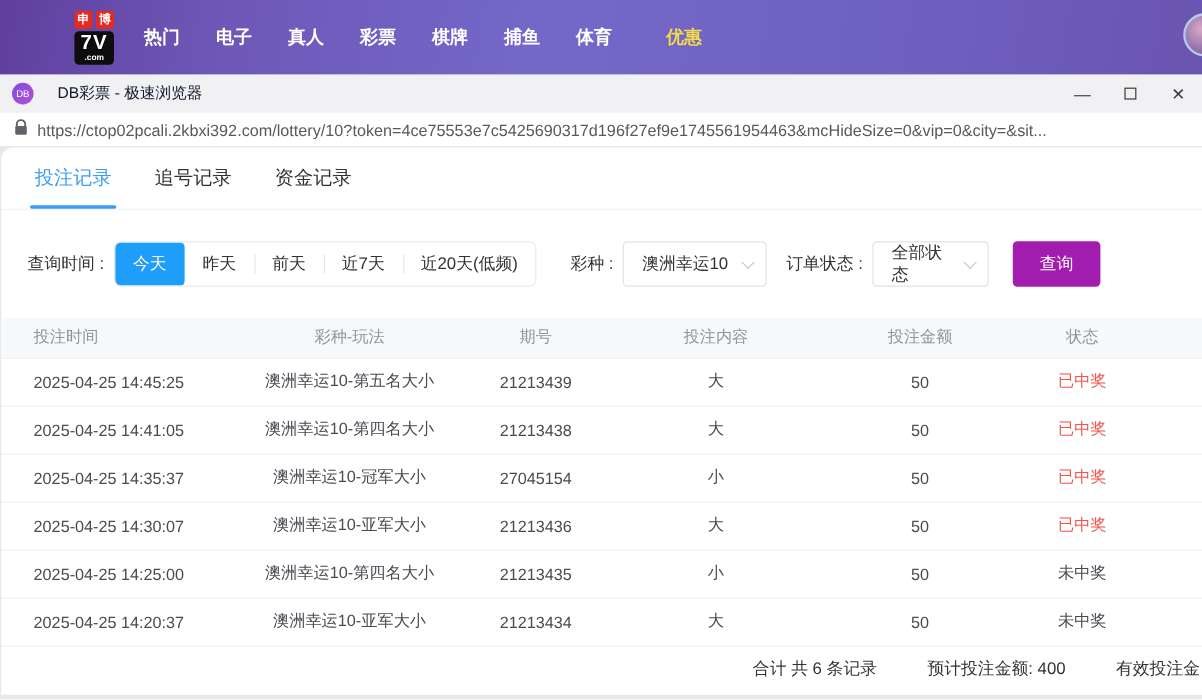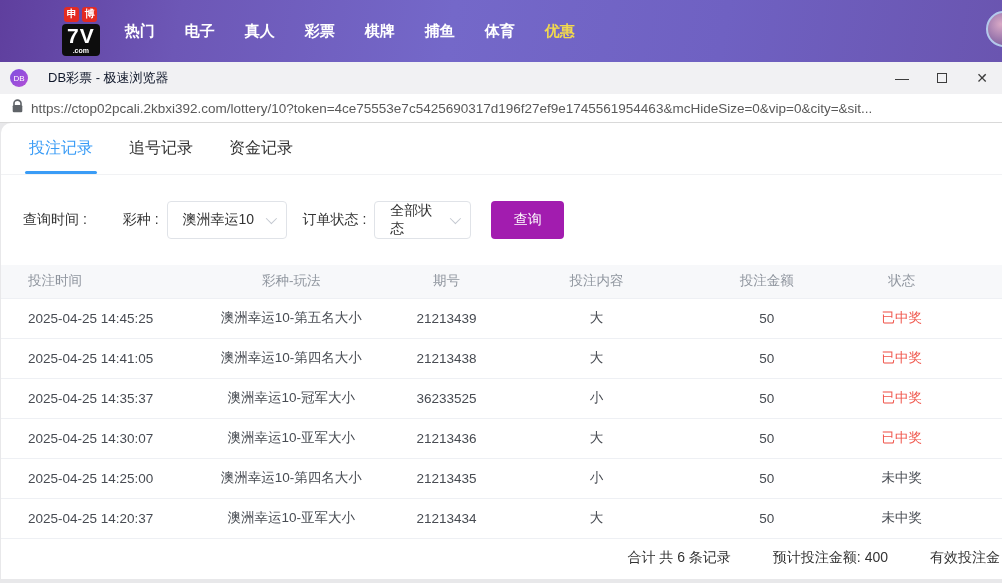--- a/index.html
+++ b/index.html
@@ -8,25 +8,25 @@
 
   
   .site-nav { height:62px; position:relative; display:flex; align-items:center;
     padding-left:62px;
     background:linear-gradient(100deg,#5f3f9e 0%,#6d57b6 18%,#7468c9 45%,#6f61c2 72%,#6a55b0 100%); }
   .logo { display:flex; flex-direction:column; align-items:center; cursor:pointer; }
   .logo-badges { display:flex; gap:3px; margin-bottom:2px; }
   .logo-badge { width:15px; height:15px; background:#e42b22; border-radius:3px;
     color:#fff; font-size:10px; font-weight:bold; display:flex; align-items:center; justify-content:center; }
   .logo-main { background:#0d0d0d; border-radius:4px; padding:1px 5px 2px; text-align:center; line-height:1; }
-  .logo-7v { color:#fff; font-weight:800; font-size:21px; letter-spacing:1px; }
+  .logo-7v { color:#fff; font-weight:800; font-size:17px; letter-spacing:1px; }
   .logo-com { color:#fff; font-weight:700; font-size:7px; margin-top:1px; }
   .nav-menu { display:flex; margin-left:10px; }
   .nav-item { width:60px; text-align:center; color:#fff; font-size:15px; font-weight:700; cursor:pointer; }
-  .nav-item.highlight { color:#f2d94d; }
+  .nav-item.highlight { color:#f2d94d;text-align:right; }
   .nav-avatar { position:absolute; right:-20px; top:11px; width:36px; height:36px; border-radius:50%;
     border:2px solid #b4c9ec; background:radial-gradient(circle at 40% 35%,#d9a9c6,#8a6aa6 70%,#6d5494); cursor:pointer; }
 
   
   .title-bar { height:32px; background:#f1f1f3; display:flex; align-items:center; padding-left:10px; }
   .favicon { width:18px; height:18px; border-radius:50%; margin-right:20px; flex:0 0 auto;
     background:linear-gradient(135deg,#7d4fe0,#b44fd6); color:#fff; font-size:8px; font-weight:normal;
     display:flex; align-items:center; justify-content:center; }
   .win-title { font-size:13px; color:#0f172a; }
   .win-controls { margin-left:auto; display:flex; height:100%; }
@@ -135,20 +135,27 @@
   <div class="page">
 
     <div class="tabs">
       <div class="tab active">投注记录</div>
       <div class="tab">追号记录</div>
       <div class="tab">资金记录</div>
     </div>
 
     <div class="filters">
       <span class="filter-label">查询时间 :</span>
+      <div class="time-group">
+        <span class="time-opt active">今天</span>
+        <span class="time-opt">昨天</span>
+        <span class="time-opt sep">前天</span>
+        <span class="time-opt sep">近7天</span>
+        <span class="time-opt sep">近20天(低频)</span>
+      </div>
       <span class="gap28"></span>
       <span class="filter-label">彩种 :</span>
       <div class="select lottery">
         <span>澳洲幸运10</span>
         <span class="chev"></span>
       </div>
       <span class="gap16"></span>
       <span class="filter-label">订单状态 :</span>
       <div class="select status">
         <span>全部状态</span>
@@ -196,21 +203,21 @@
         <td>21213438</td>
         <td>大</td>
         <td>50</td>
         <td class="won">已中奖</td>
         <td></td>
       </tr>
 
       <tr>
         <td>2025-04-25 14:35:37</td>
         <td>澳洲幸运10-冠军大小</td>
-        <td>36233525</td>
+        <td>27045154</td>
         <td>小</td>
         <td>50</td>
         <td class="won">已中奖</td>
         <td></td>
       </tr>
 
       <tr>
         <td>2025-04-25 14:30:07</td>
         <td>澳洲幸运10-亚军大小</td>
         <td>21213436</td>

